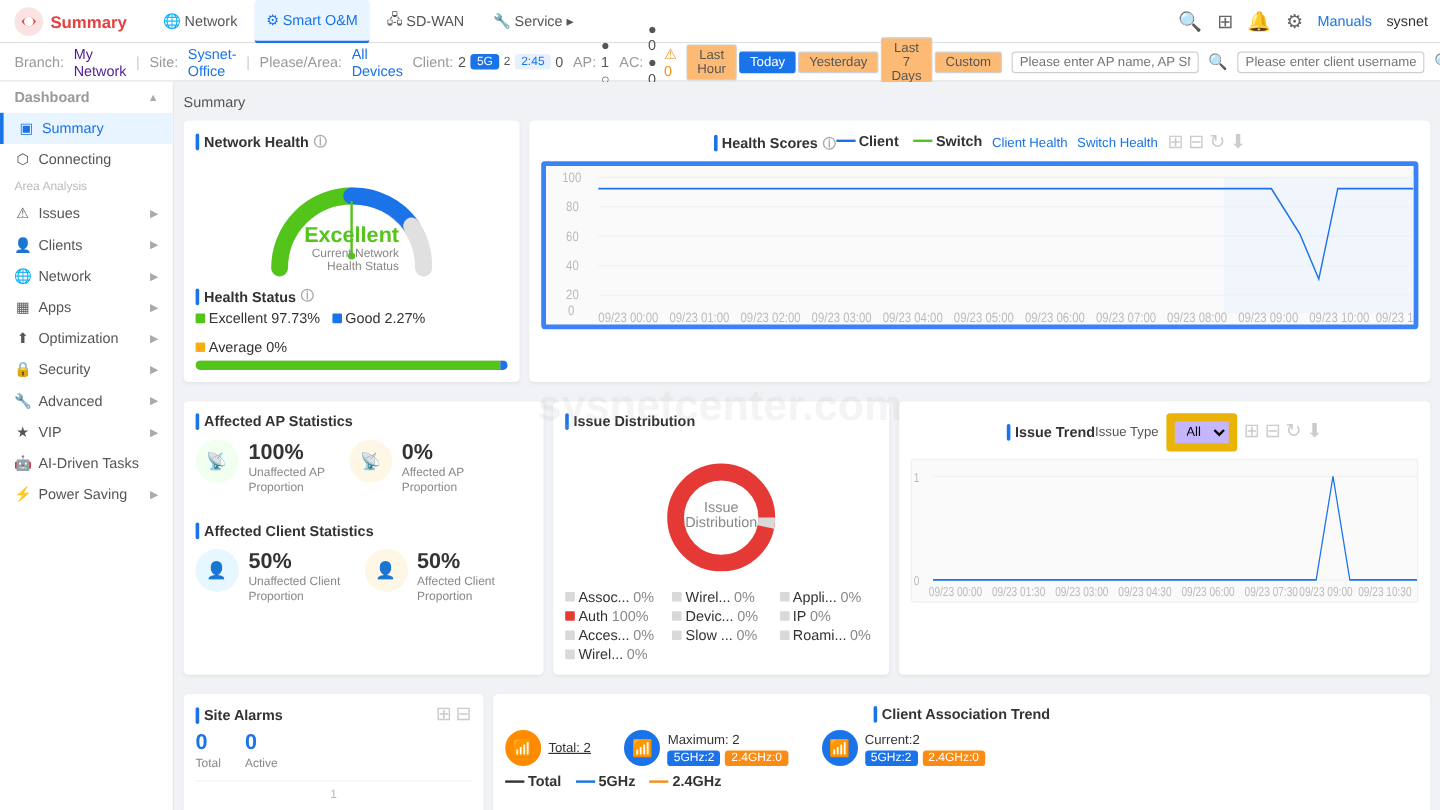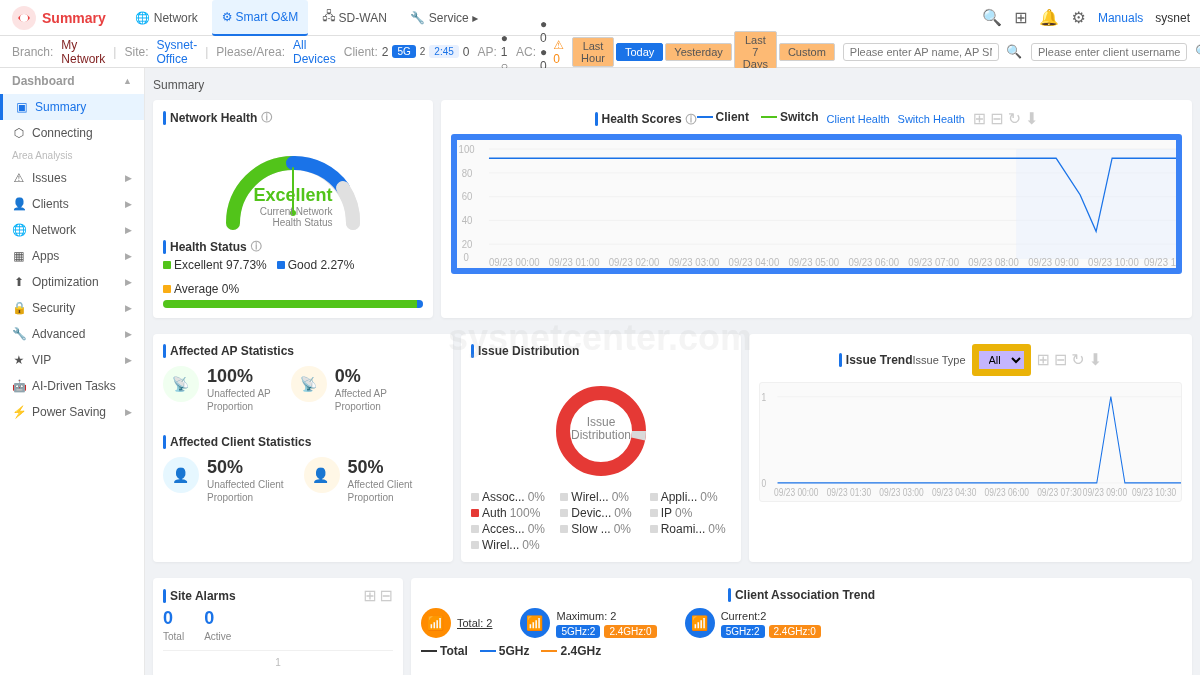--- a/index.html
+++ b/index.html
@@ -78,21 +78,21 @@
 
     
     .donut-container { display: flex; align-items: center; justify-content: center; padding: 10px; }
 
     
     .issue-legend { display: grid; grid-template-columns: 1fr 1fr 1fr; gap: 2px 8px; font-size: 10px; margin-top: 4px; }
     .issue-legend-item { display: flex; align-items: center; gap: 3px; }
     .legend-square { width: 8px; height: 8px; display: inline-block; border-radius: 1px; }
 
     
-    .scores-chart { height: 140px; background: #fafafa; border: 6px solid #3b82f6; border-radius: 3px; position: relative; overflow: hidden; }
+    .scores-chart { height: 140px; background: #fafafa; border: 4px solid #3b82f6; border-radius: 3px; position: relative; overflow: hidden; padding-left: 12px; }
     .scores-chart svg { width: 100%; height: 100%; }
 
     
     .issue-trend-chart { height: 120px; background: #fafafa; border: 1px solid #f0f0f0; border-radius: 3px; position: relative; overflow: hidden; }
     .issue-trend-chart svg { width: 100%; height: 100%; }
 
     
     .bottom-row { display: flex; gap: 8px; }
     .alarm-card { flex: 0 0 250px; }
     .assoc-card { flex: 1; }
@@ -160,21 +160,21 @@
     <span class="nav-icon">⊞</span>
     <span class="nav-icon">🔔</span>
     <span class="nav-icon">⚙</span>
     <span class="nav-user" style="color:#1a73e8;cursor:pointer;">Manuals</span>
     <span class="nav-user">sysnet</span>
   </div>
 </div>
 
 <div class="second-bar">
   <span style="color:#999;">Branch:</span>
-  <span style="color:#7f1d1d;cursor:pointer;">My Network</span>
+  <span style="color:#4c1d95;cursor:pointer;">My Network</span>
   <span class="sep">|</span>
   <span style="color:#999;">Site:</span>
   <span style="color:#1a73e8;cursor:pointer;">Sysnet-Office</span>
   <span class="sep">|</span>
   <span style="color:#999;">Please/Area:</span>
   <span style="color:#1a73e8;cursor:pointer;">All Devices</span>
 
   <span style="margin-left:auto; display:flex; align-items:center; gap:4px;">
     <span style="color:#999;">Client:</span>
     <span>2</span>

